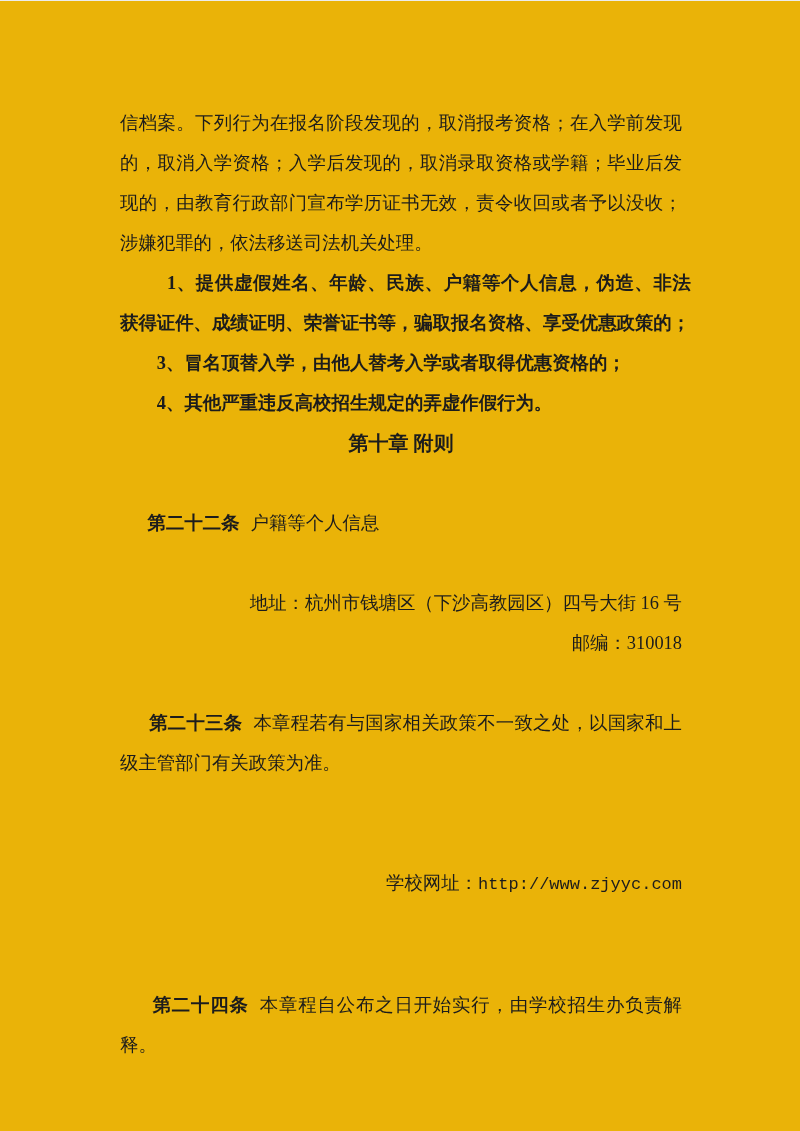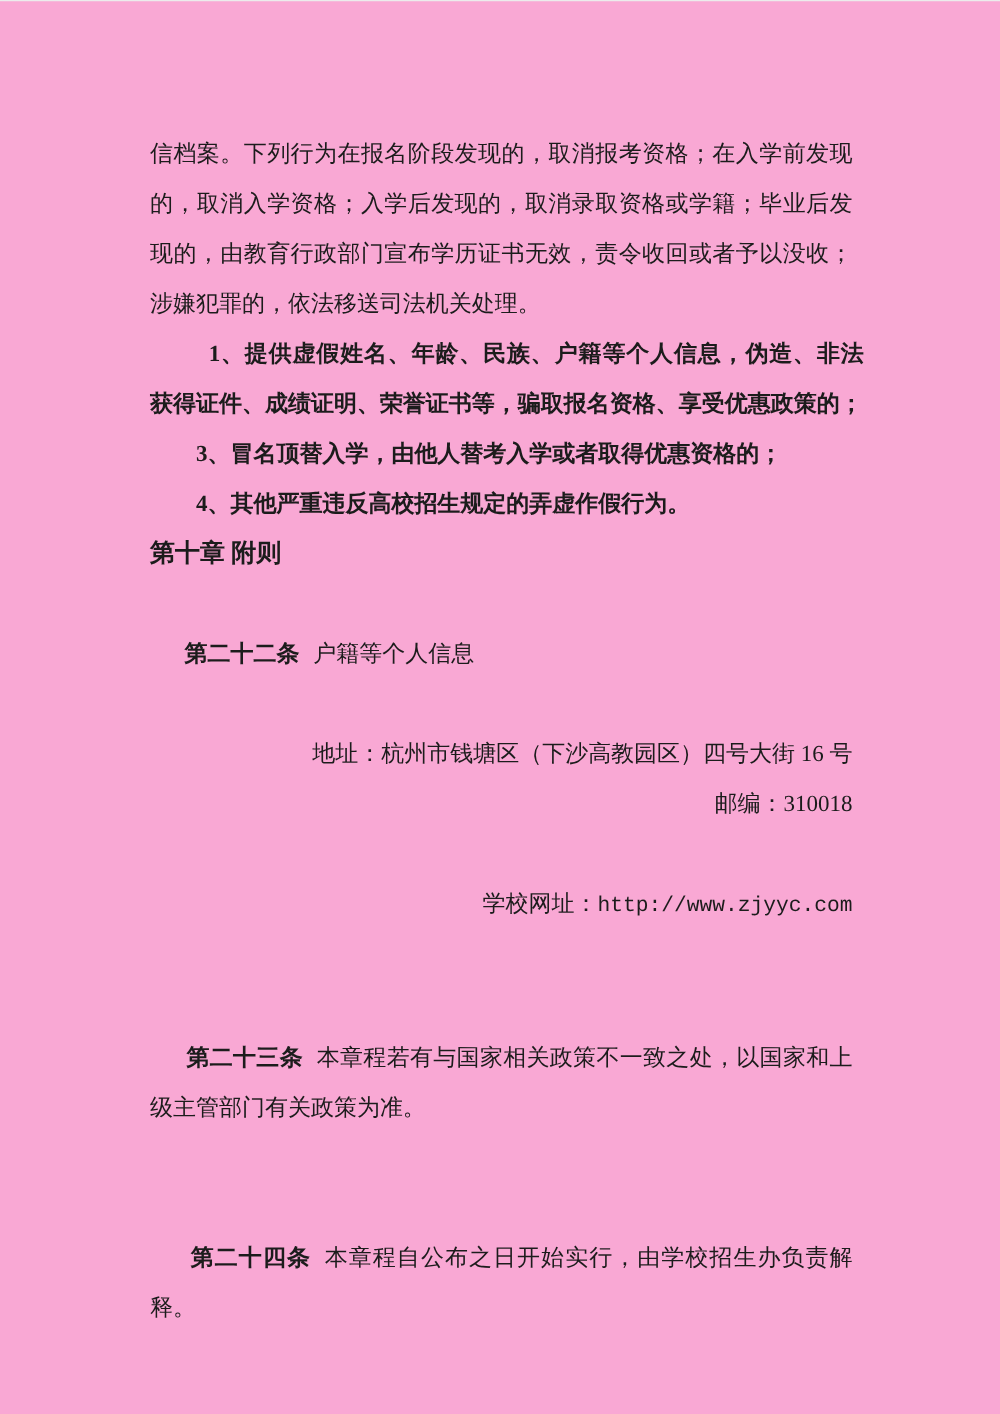--- a/index.html
+++ b/index.html
@@ -4,21 +4,21 @@
 <style>
   html, body {
     margin: 0;
     padding: 0;
     background: #ffffff;
   }
   .page {
     position: relative;
     width: 800px;
     height: 1131px;
-    background: #f9a8d4;
+    background: #eab308;
     overflow: hidden;
     border-top: 1px solid #ececec;
     font-family: "Liberation Serif", "DejaVu Serif", serif;
     color: #1c1c1c;
   }
   .content {
     position: absolute;
     left: 120px;
     top: 102px;
     width: 562px;
@@ -37,20 +37,21 @@
   
   .wide {
     width: 571px;
     text-indent: 2.55em;
   }
   .chapter {
     margin: 0;
     font-size: 20px;
     line-height: 40px;
     font-weight: bold;
+    text-align: center;
     white-space: pre-wrap;
   }
   .term {
     font-weight: bold;
     margin-right: 0.6em;
   }
   .plain-line {
     text-align: right;
   }
   .url {
@@ -77,26 +78,26 @@
 
     <p class="par">
       <span class="term">第二十二条</span><span>户籍等个人信息</span>
     </p>
 
     <p class="par plain-line">地址：杭州市钱塘区（下沙高教园区）四号大街 16 号</p>
 
 
     <p class="par plain-line">邮编：310018</p>
 
+    <p class="par">
+      <span class="term">第二十三条</span><span>本章程若有与国家相关政策不一致之处，以国家和上级主管部门有关政策为准。</span>
+    </p>
+
     <p class="par plain-line">
       <span>学校网址：</span><span class="url">http://www.zjyyc.com</span>
-    </p>
-
-    <p class="par">
-      <span class="term">第二十三条</span><span>本章程若有与国家相关政策不一致之处，以国家和上级主管部门有关政策为准。</span>
     </p>
 
     <p class="par">
       <span class="term">第二十四条</span><span>本章程自公布之日开始实行，由学校招生办负责解释。</span>
     </p>
 
   </div>
 </div>
 
 </body></html>

